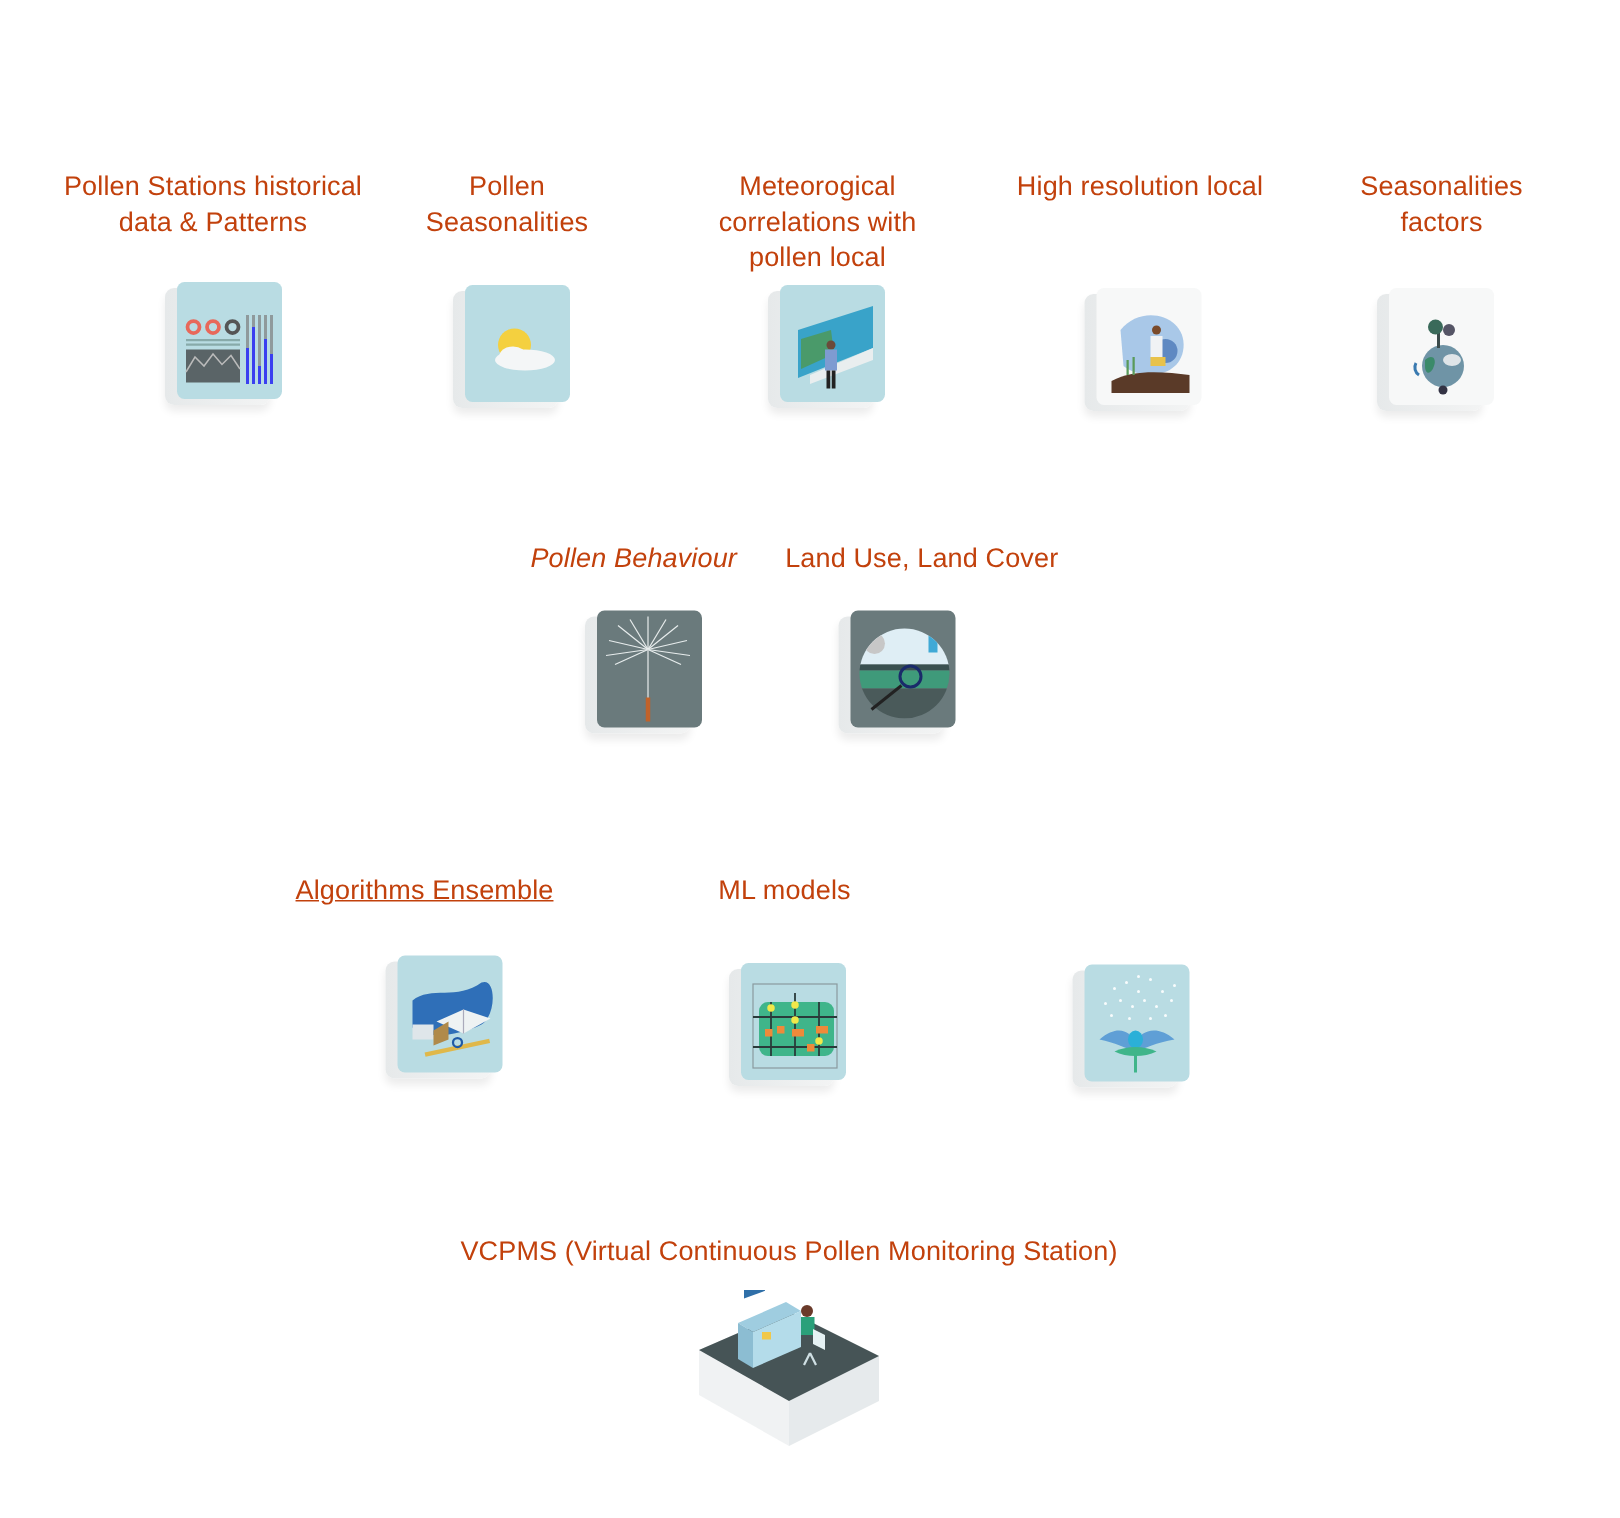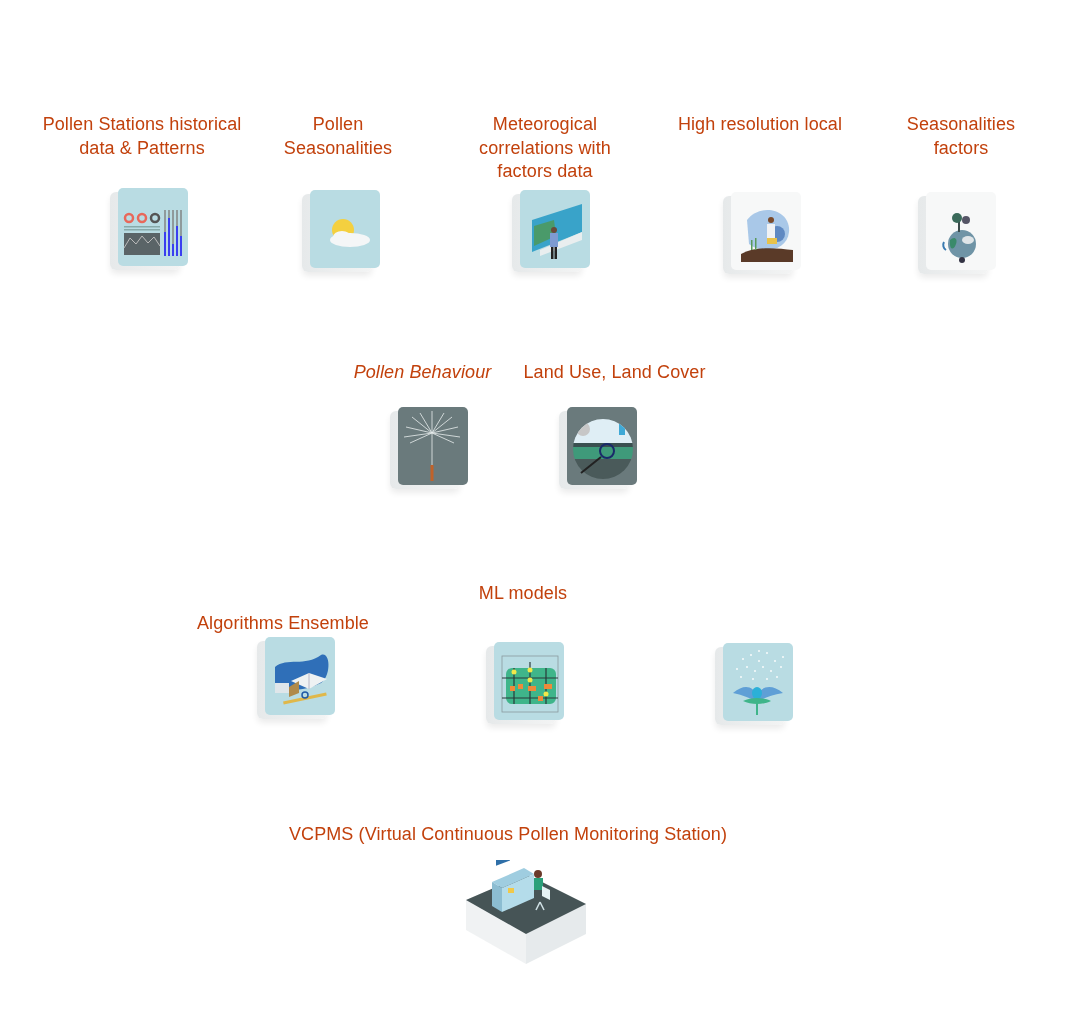--- a/index.html
+++ b/index.html
@@ -25,21 +25,21 @@
   <div>Pollen Stations historical</div>
   <div>data &amp; Patterns</div>
 </div>
 <div class="label" style="left:268px;top:113px;width:140px;">
   <div>Pollen</div>
   <div>Seasonalities</div>
 </div>
 <div class="label" style="left:455px;top:113px;width:180px;text-align:center;">
   <div>Meteorogical</div>
   <div>correlations with</div>
-  <div>factors data</div>
+  <div>pollen local</div>
 </div>
 <div class="label" style="left:660px;top:113px;width:200px;">
   <div>High resolution local</div>
 </div>
 <div class="label" style="left:891px;top:113px;width:140px;">
   <div>Seasonalities</div>
   <div>factors</div>
 </div>
 
 <div class="tile" style="left:110px;top:188px;">
@@ -175,21 +175,21 @@
         <rect x="0" y="52" width="70" height="20" fill="#4a5a5a"></rect>
         <circle cx="16" cy="22" r="7" fill="#c7c7c7"></circle>
         <rect x="52" y="12" width="6" height="16" fill="#3fa9d6"></rect>
       </g>
       <circle cx="40" cy="44" r="7" fill="none" stroke="#1a2a6a" stroke-width="2"></circle>
       <line x1="34" y1="50" x2="14" y2="66" stroke="#222" stroke-width="2"></line>
     </svg>
   </div>
 </div>
 
-<div class="label" style="left:178px;top:612px;width:210px;">
+<div class="label" style="left:178px;top:582px;width:210px;text-decoration:underline;">
   <div>Algorithms Ensemble</div>
 </div>
 <div class="label" style="left:428px;top:582px;width:190px;">
   <div>ML models</div>
 </div>
 <div class="label" style="left:664px;top:582px;width:210px;">
 </div>
 
 <div class="tile" style="left:257px;top:637px;">
   <div class="side"></div>
@@ -260,21 +260,21 @@
           <circle cx="60" cy="14" r="1"></circle>
       </g>
       <path d="M10,50 C22,40 30,44 34,52 C38,44 48,40 60,50 C48,52 40,56 34,58 C28,56 20,52 10,50 Z" fill="#5f9fd6"></path>
       <ellipse cx="34" cy="50" rx="5" ry="6" fill="#2bb0d8"></ellipse>
       <path d="M20,58 C28,54 40,54 48,58 C40,62 28,62 20,58 Z" fill="#3fb58a"></path>
       <rect x="33" y="58" width="2" height="14" fill="#3fb58a"></rect>
     </svg>
   </div>
 </div>
 
-<div class="label" style="left:252px;top:823px;width:512px;">
+<div class="label" style="left:270px;top:823px;width:512px;">
   <div>VCPMS (Virtual Continuous Pollen Monitoring Station)</div>
 </div>
 
 <div style="position:absolute;left:462px;top:860px;width:130px;height:110px;">
   <svg width="130" height="110" viewBox="0 0 130 110">
     <polygon points="4,40 64,14 124,44 64,74" fill="#e6eaeb"></polygon>
     <polygon points="4,40 64,74 64,104 4,70" fill="#eef1f2" opacity="0.9"></polygon>
     <polygon points="64,74 124,44 124,74 64,104" fill="#e3e8ea" opacity="0.9"></polygon>
     <polygon points="4,40 64,14 124,44 64,74" fill="#465456"></polygon>
     <polygon points="30,22 62,8 72,14 40,28" fill="#9fcde0"></polygon>

